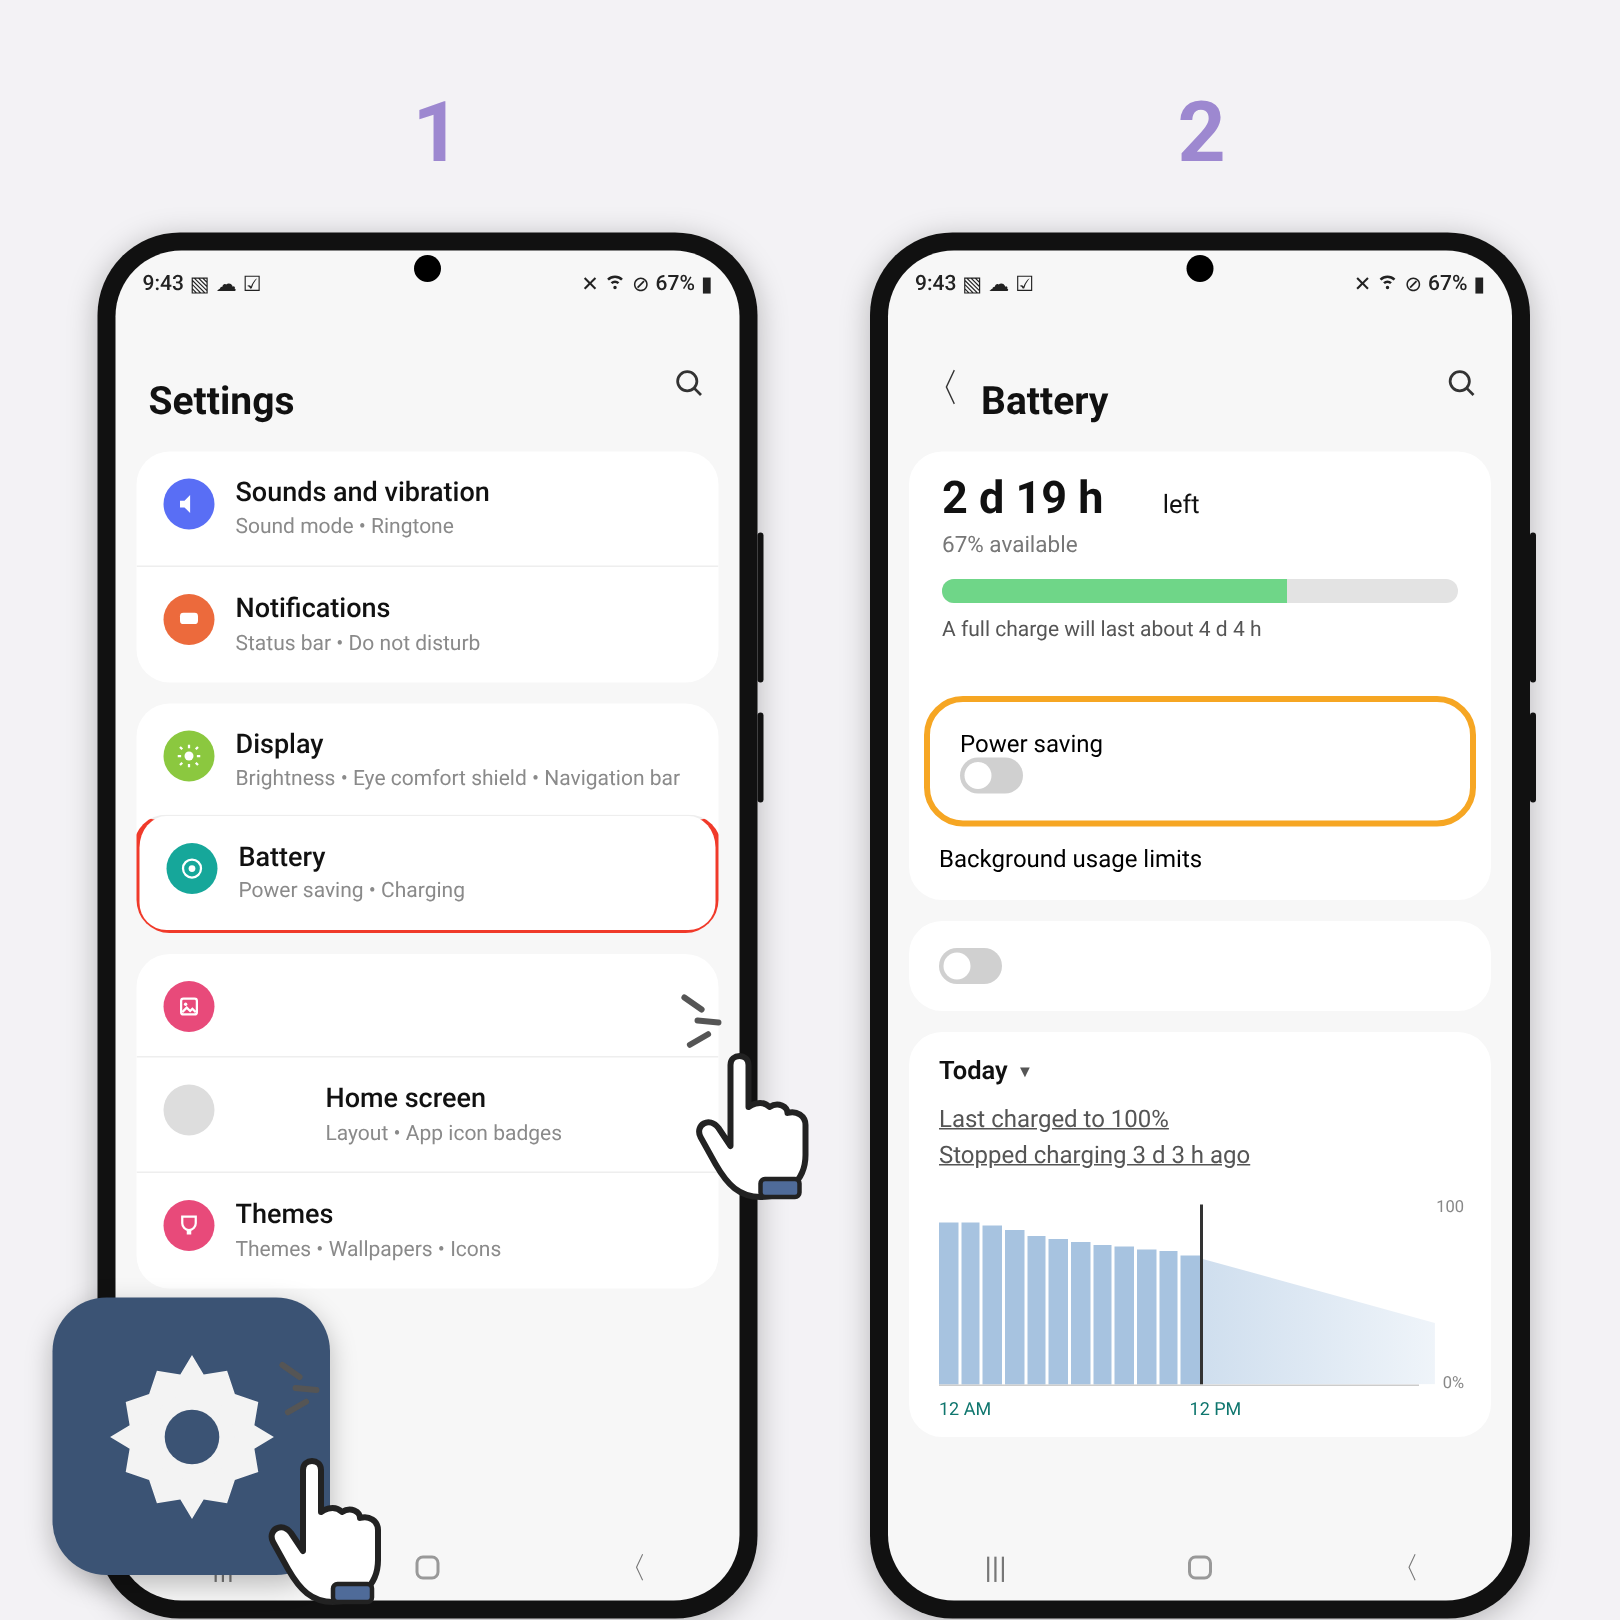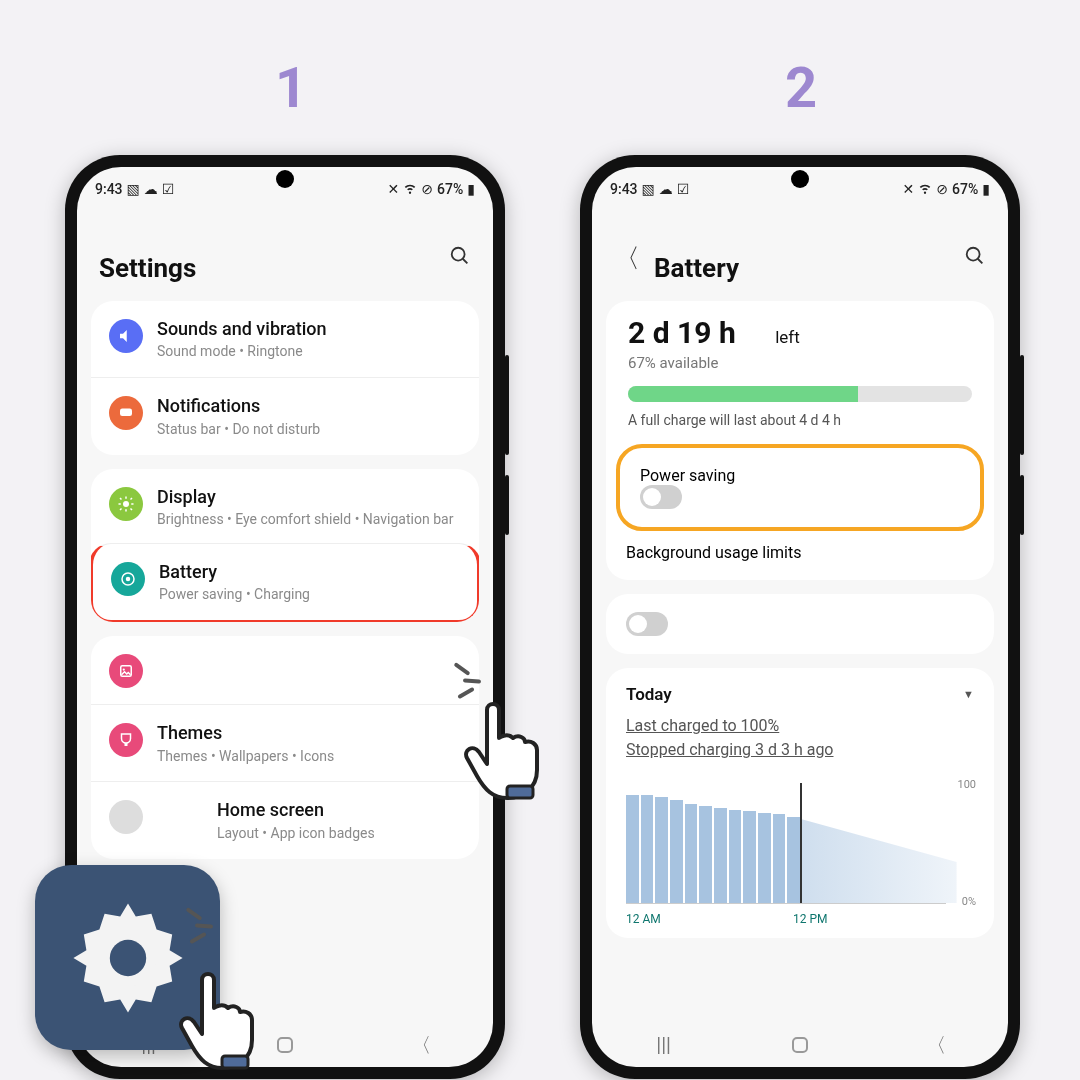--- a/index.html
+++ b/index.html
@@ -123,31 +123,31 @@
     margin: 4px 10px;
   }
 
   
   .bat-summary { padding: 14px 22px 8px 22px; }
   .bat-time { font-size: 30px; font-weight:700; color:#111; }
   .bat-time .lt { font-size:17px; font-weight:400;margin-left:32px; }
   .bat-avail { font-size:15px; color:#777; margin-top:4px; }
   .bat-bar { height:16px; background:#e3e3e3; border-radius:8px; margin:14px 0 10px 0; overflow:hidden; }
   .bat-bar .fill { height:100%; background:#6fd688; }
-  .bat-full { font-size:14px; color:#555; margin-bottom:4px; }
+  .bat-full { font-size:14px; color:#555; margin-bottom:24px; }
 
   .switch {
     width:42px; height:24px; background:#d0d0d0; border-radius:12px; position:relative; flex-shrink:0;
   }
   .switch::after {
     content:""; position:absolute; top:3px; left:3px;
     width:18px; height:18px; background:#fff; border-radius:50%;
   }
 
-  .today-row { display:flex; align-items:center; gap:6px; padding: 16px 20px 6px 20px; font-size:17px; font-weight:600; color:#111;justify-content:space-between; }
+  .today-row { display:flex; align-items:center; gap:6px; padding: 16px 20px 6px 20px; font-size:17px; font-weight:600; color:#111; }
   .today-row .tri { font-size:11px; color:#555; }
   .charge-lines { padding: 4px 20px 10px 20px; font-size:16px; color:#555; line-height:1.5;text-decoration:underline; }
 
   .chart {
     position:relative; height:150px; margin: 6px 20px 10px 20px;
   }
   .chart .ylab { position:absolute; right:-2px; font-size:11px; color:#888; }
   .chart .y100 { top:0; }
   .chart .y0 { bottom:20px; }
   .chart .axis { position:absolute; left:0; right:28px; bottom:24px; height:1px; background:#ccc; }
@@ -316,36 +316,36 @@
       <div class="row">
         <div class="icon ic-pink">
           <svg viewBox="0 0 24 24">
               <rect x="5" y="5" width="14" height="14" rx="2" fill="none" stroke="#fff" stroke-width="2"></rect>
               <circle cx="9" cy="10" r="1.5"></circle>
               <path d="M6 17l4-4 3 3 2-2 3 3" fill="none" stroke="#fff" stroke-width="2"></path>
             </svg>
         </div>
       </div>
       <div class="row">
-        <div class="icon ic-pink2">
-          <svg viewBox="0 0 24 24">
-              <path d="M6 4h12v6a6 6 0 01-12 0V4z" fill="none" stroke="#fff" stroke-width="2"></path>
-              <path d="M10 16h4v4h-4z"></path>
-            </svg>
-        </div>
-        <div class="txt">
-          <div class="title">Themes</div>
-          <div class="sub">Themes  •  Wallpapers  •  Icons</div>
-        </div>
-      </div>
-      <div class="row">
         <div class="icon" style="background:#ddd"></div>
         <div class="txt">
           <div class="title" style="padding-left:60px">Home screen</div>
           <div class="sub" style="padding-left:60px">Layout  •  App icon badges</div>
+        </div>
+      </div>
+      <div class="row">
+        <div class="icon ic-pink2">
+          <svg viewBox="0 0 24 24">
+              <path d="M6 4h12v6a6 6 0 01-12 0V4z" fill="none" stroke="#fff" stroke-width="2"></path>
+              <path d="M10 16h4v4h-4z"></path>
+            </svg>
+        </div>
+        <div class="txt">
+          <div class="title">Themes</div>
+          <div class="sub">Themes  •  Wallpapers  •  Icons</div>
         </div>
       </div>
     </div>
 
     <div class="navbar">
       <span>|||</span>
       <span class="sq"></span>
       <span>〈</span>
     </div>
 

